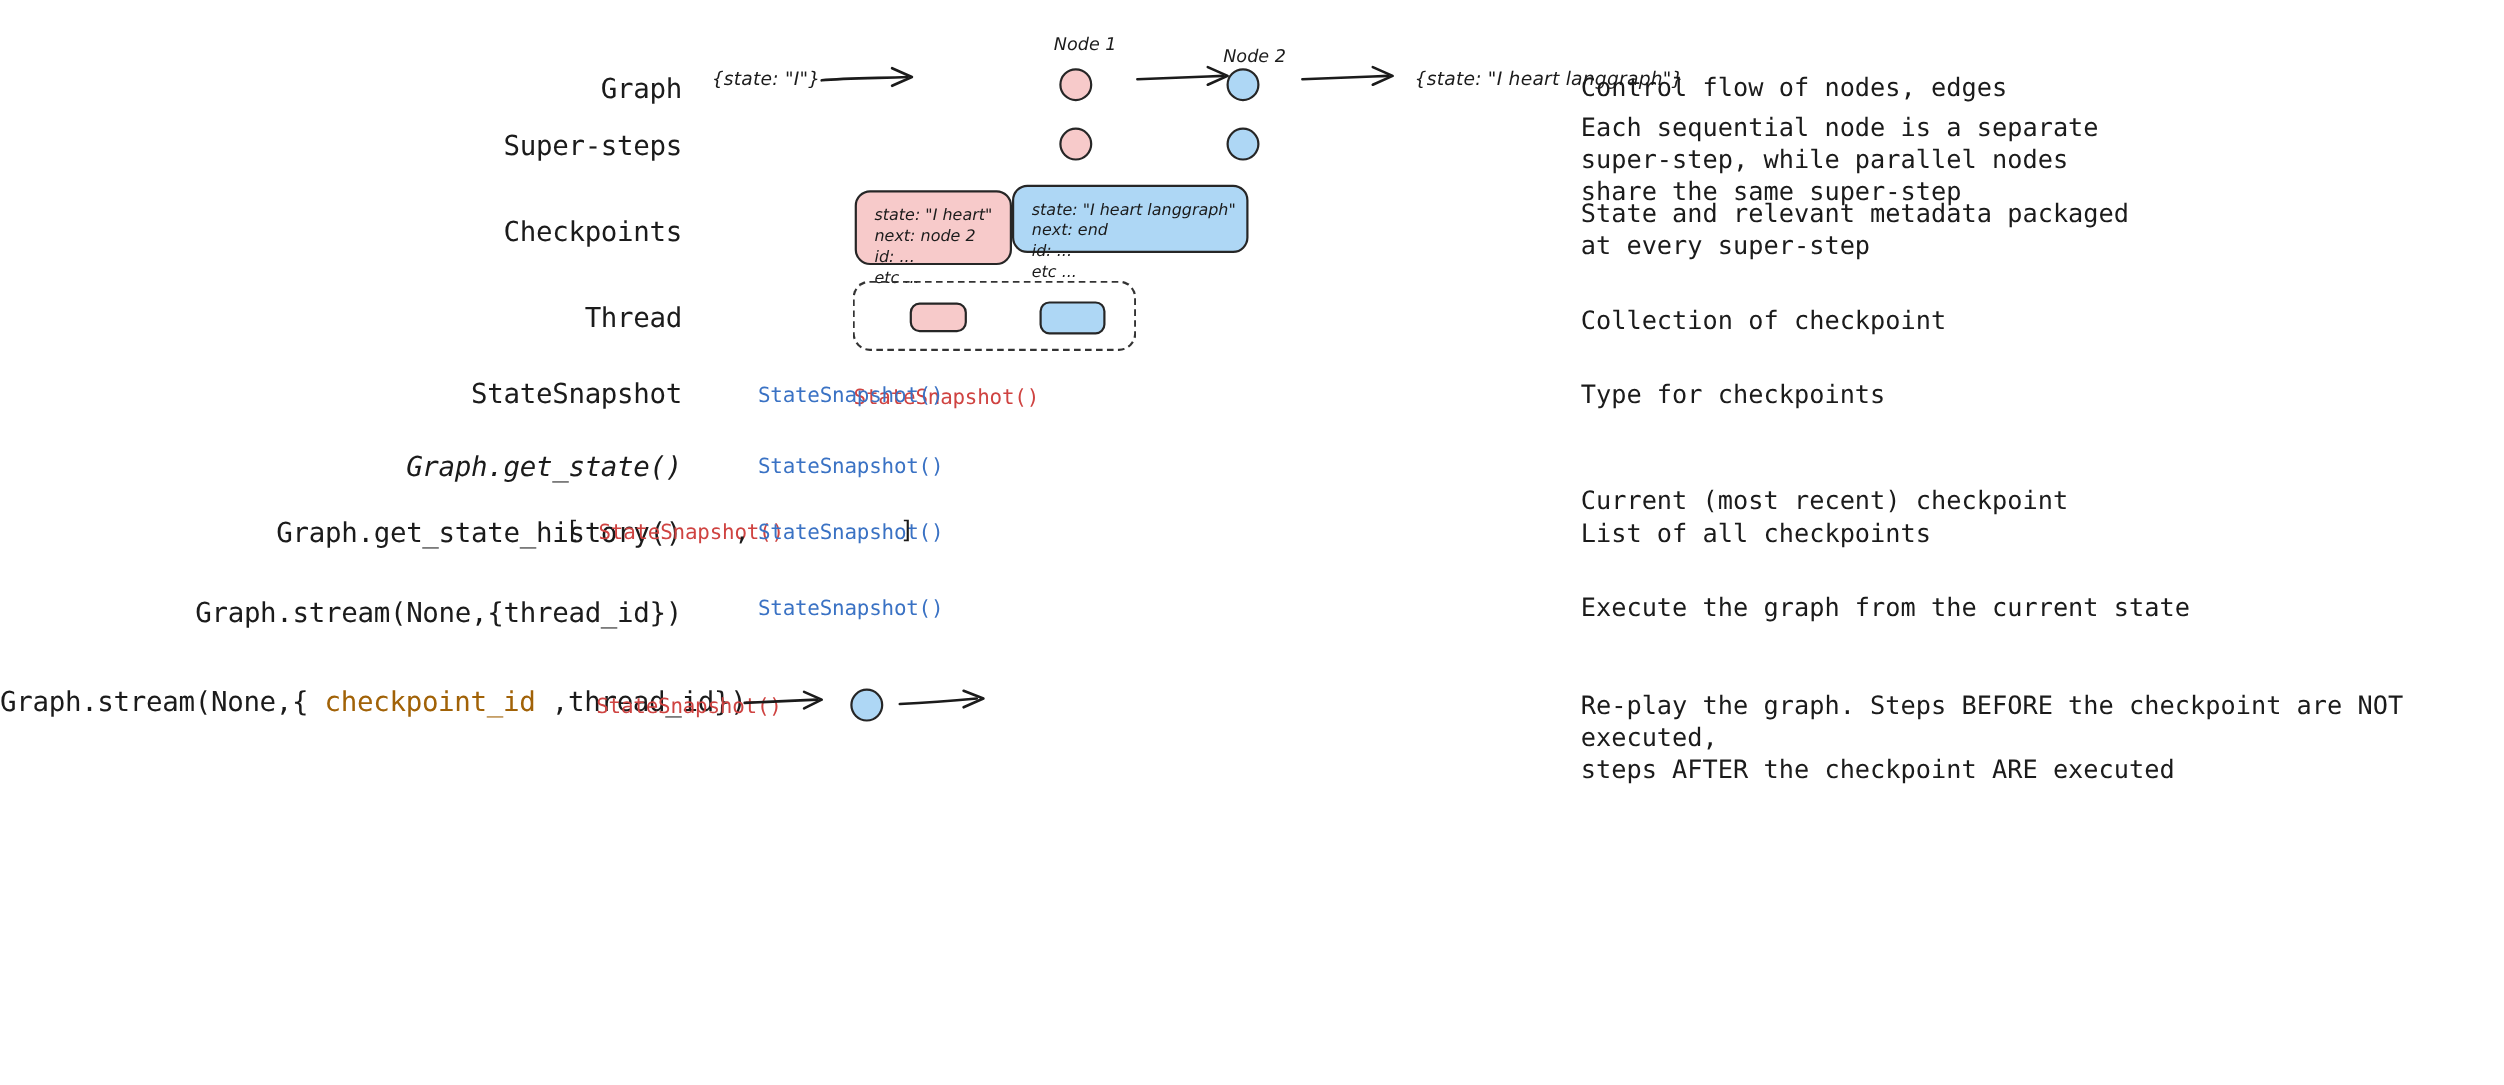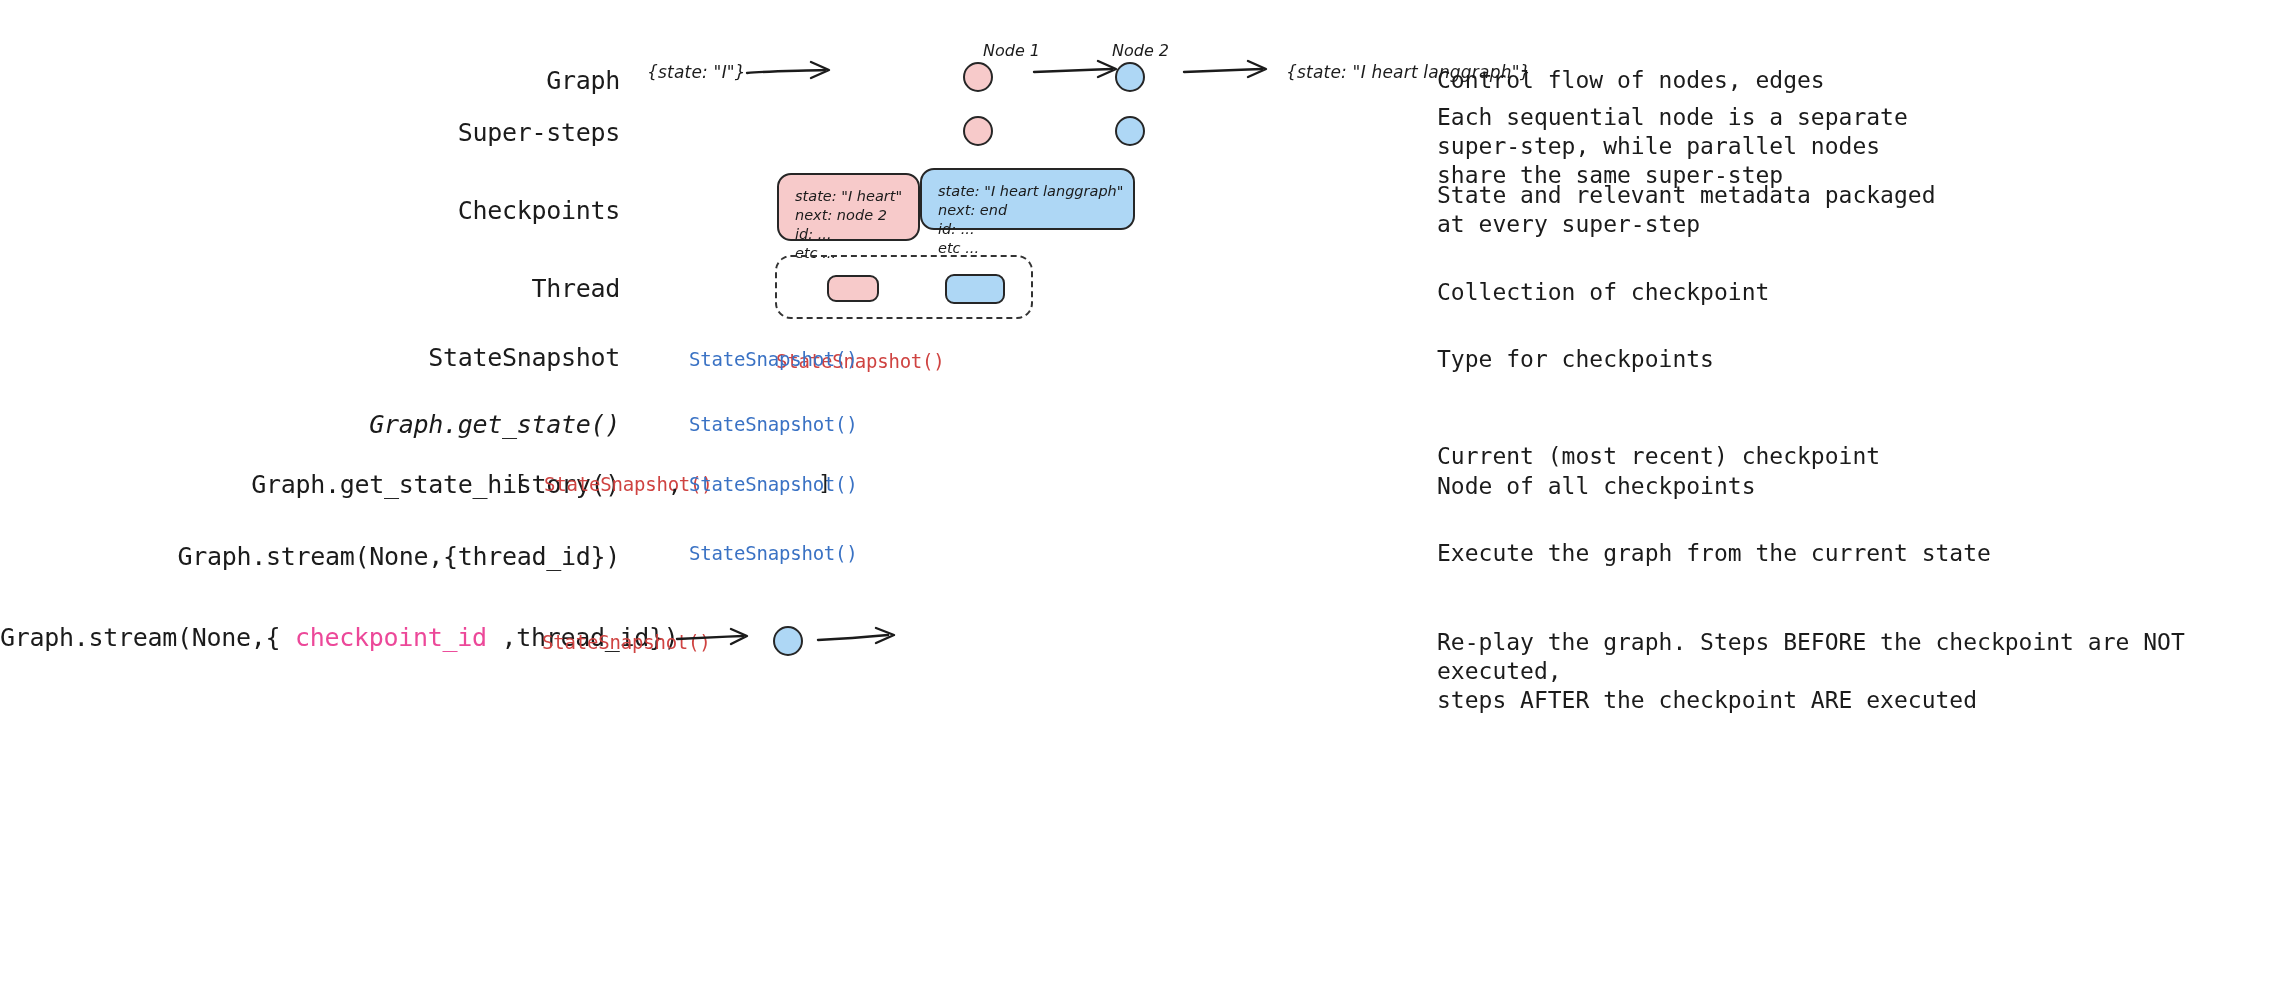--- a/index.html
+++ b/index.html
@@ -141,41 +141,41 @@
   .bracket {
     position: absolute;
     font-family: "DejaVu Sans Mono", monospace;
     font-size: 22px;
     color: #1b1b1b;
     white-space: pre;
   }
 
   .arrow { position: absolute; }
 
-  .accent-red { color: #ec4899; }
+  .accent-red { color: #a16207; }
 </style>
 </head>
 <body>
 
 <div class="canvas">
 
   <div class="row" style="top:66px;">
     <div class="label-col" style="top:0;">Graph</div>
     <div class="desc-col" style="top:0;">Control flow of nodes, edges</div>
   </div>
   <div class="mid">
 
     <div class="hand" style="left:27px; top:62px;">{state: "I"}</div>
 
     <svg class="arrow" style="left:125px; top:58px;" width="90" height="26" viewBox="0 0 90 26">
       <path d="M2,15 C22,13 52,13 80,12" stroke="#1b1b1b" stroke-width="2.4" fill="none" stroke-linecap="round"></path>
       <path d="M66,4 L84,12 L66,20" stroke="#1b1b1b" stroke-width="2.4" fill="none" stroke-linecap="round" stroke-linejoin="round"></path>
     </svg>
 
-    <div class="node-label" style="left:338px; top:41px;margin-left:25px;">Node 1</div>
+    <div class="node-label" style="left:338px; top:30px;">Node 1</div>
     <div class="circle pink" style="left:343px; top:62px;"></div>
 
     <svg class="arrow" style="left:412px; top:58px;" width="90" height="26" viewBox="0 0 90 26">
       <path d="M2,14 C22,13 52,12 80,11" stroke="#1b1b1b" stroke-width="2.4" fill="none" stroke-linecap="round"></path>
       <path d="M66,3 L84,11 L66,19" stroke="#1b1b1b" stroke-width="2.4" fill="none" stroke-linecap="round" stroke-linejoin="round"></path>
     </svg>
 
     <div class="node-label" style="left:492px; top:41px;">Node 2</div>
     <div class="circle blue" style="left:495px; top:62px;"></div>
 
@@ -240,21 +240,21 @@
   <div class="row" style="top:410px;">
     <div class="label-col" style="top:0;font-style:italic;">Graph.get_state()</div>
     <div class="desc-col" style="top:0px;margin-top:32px;">Current (most recent) checkpoint</div>
   </div>
   <div class="mid">
     <div class="snap blue" style="left:69px; top:413px;">StateSnapshot()</div>
   </div>
 
   <div class="row" style="top:470px;">
     <div class="label-col" style="top:0;">Graph.get_state_history()</div>
-    <div class="desc-col" style="top:2px;">Node of all checkpoints</div>
+    <div class="desc-col" style="top:2px;">List of all checkpoints</div>
   </div>
   <div class="mid">
     <div class="bracket" style="left:-106px; top:470px;">[</div>
     <div class="snap red" style="left:-76px; top:473px;">StateSnapshot()</div>
     <div class="bracket" style="left:48px; top:472px;">,</div>
     <div class="snap blue" style="left:69px; top:473px;">StateSnapshot()</div>
     <div class="bracket" style="left:198px; top:470px;">]</div>
   </div>
 
   <div class="row" style="top:542px;">

